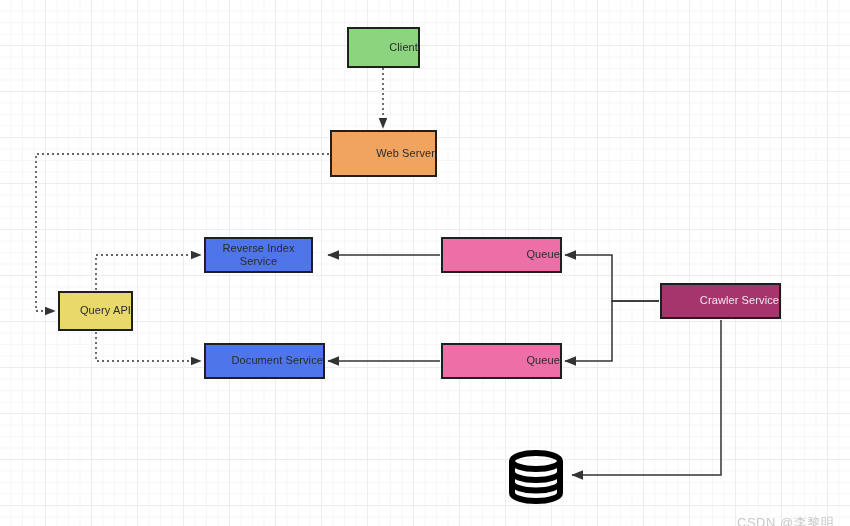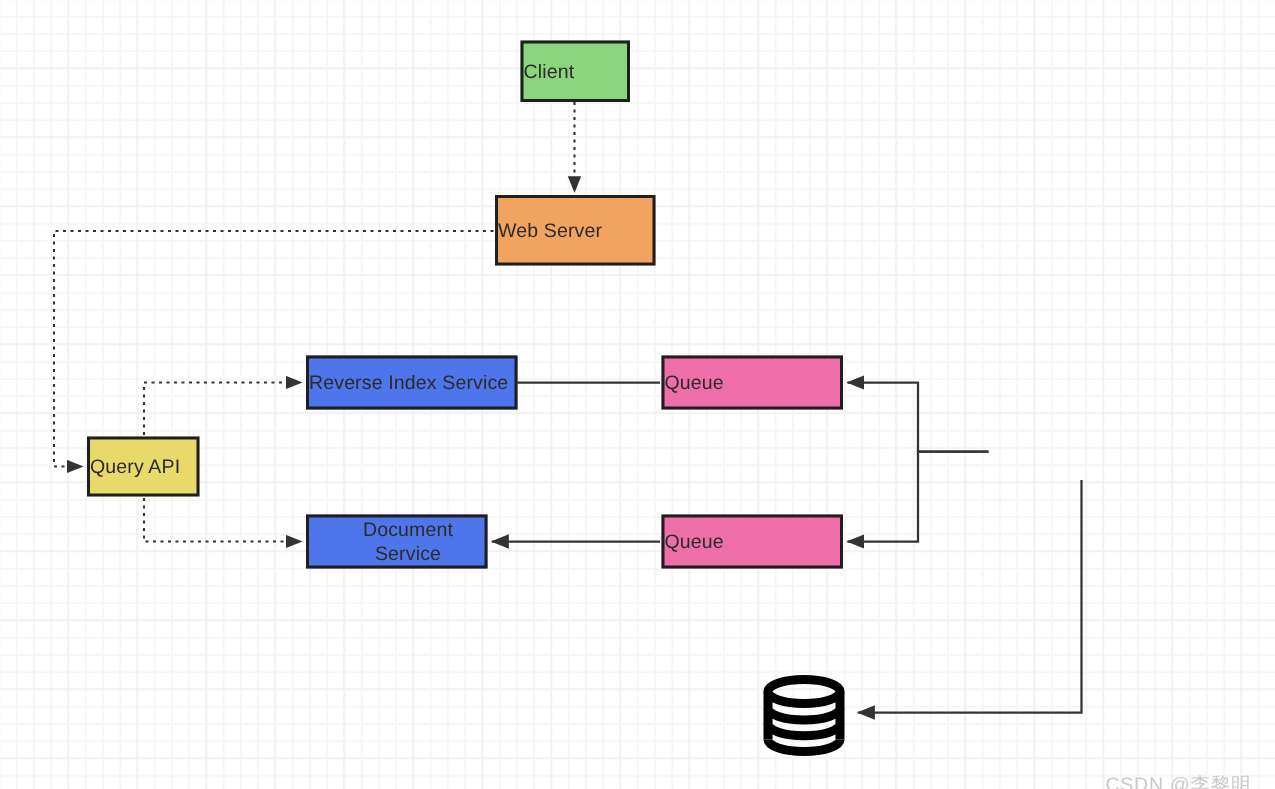--- a/index.html
+++ b/index.html
@@ -32,22 +32,22 @@
     top: 0;
     width: 850px;
     height: 526px;
   }
   .node {
     position: absolute;
     box-sizing: border-box;
     border: 2px solid #1f1f1f;
     display: flex;
     align-items: center;
-    justify-content: flex-start;
-    font-size: 13px;
+    justify-content: flex-end;
+    font-size: 11px;
     color: #2b2b2b;
     text-align: center;
     line-height: 1.2;
     letter-spacing: 0.1px;
   }
   .db-icon {
     position: absolute;
   }
   .watermark {
     position: absolute;
@@ -96,36 +96,39 @@
   </div>
 
   <div class="node" style="left: 330px; top: 130px; width: 107px; height: 47px; background: rgb(240, 164, 95); border-color: rgb(31, 31, 31); color: rgb(43, 43, 43);">
     <span>Web Server</span>
   </div>
 
   <div class="node" style="left: 58px; top: 291px; width: 75px; height: 40px; background: rgb(233, 217, 107); border-color: rgb(31, 31, 31); color: rgb(43, 43, 43);">
     <span>Query API</span>
   </div>
 
-  <div class="node" style="left: 204px; top: 237px; width: 141px; height: 36px; background: rgb(78, 117, 234); border-color: rgb(31, 31, 31); color: rgb(43, 43, 43);">
+  <div class="node" style="left: 204px; top: 237px; width: 109px; height: 36px; background: rgb(78, 117, 234); border-color: rgb(31, 31, 31); color: rgb(43, 43, 43);">
     <span>Reverse Index Service</span>
   </div>
 
   <div class="node" style="left: 204px; top: 343px; width: 121px; height: 36px; background: rgb(78, 117, 234); border-color: rgb(31, 31, 31); color: rgb(43, 43, 43); padding-left: 15px;">
     <span>Document Service</span>
   </div>
 
   <div class="node" style="left: 441px; top: 237px; width: 121px; height: 36px; background: rgb(238, 111, 168); border-color: rgb(31, 31, 31); color: rgb(43, 43, 43);">
     <span>Queue</span>
   </div>
 
   <div class="node" style="left: 441px; top: 343px; width: 121px; height: 36px; background: rgb(238, 111, 168); border-color: rgb(31, 31, 31); color: rgb(43, 43, 43);">
     <span>Queue</span>
   </div>
 
+  <div class="node" style="left: 660px; top: 283px; width: 121px; height: 36px; background: rgb(166, 53, 110); border-color: rgb(31, 31, 31); color: rgb(242, 230, 238);">
+    <span>Crawler Service</span>
+  </div>
 
   <svg class="db-icon" id="db-icon" viewBox="0 0 56 54" style="left: 508px; top: 450px; width: 56px; height: 54px;">
     <g fill="none" stroke="#000000" stroke-width="6">
       <ellipse cx="28" cy="11" rx="24" ry="8"></ellipse>
       <path d="M4,11 L4,43"></path>
       <path d="M52,11 L52,43"></path>
       <path d="M4,43 a24,8 0 0 0 48,0"></path>
       <path d="M4,22 a24,8 0 0 0 48,0"></path>
       <path d="M4,32.5 a24,8 0 0 0 48,0"></path>
     </g>

